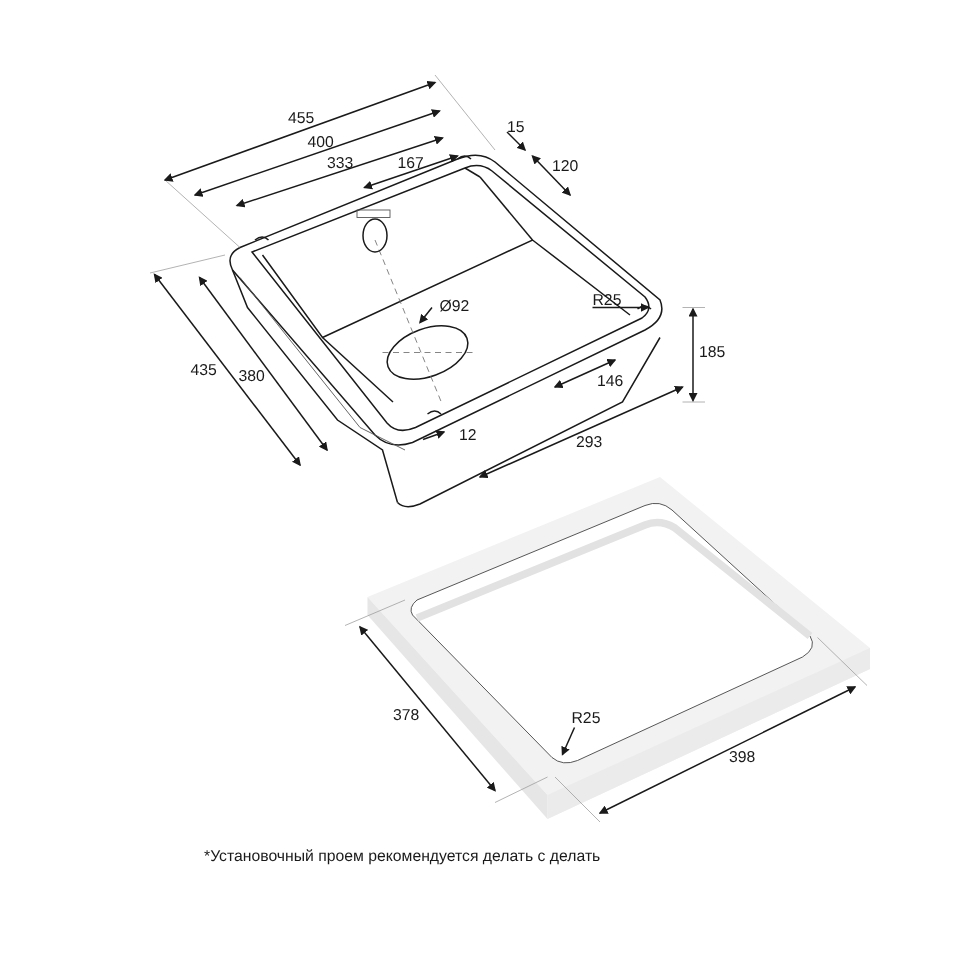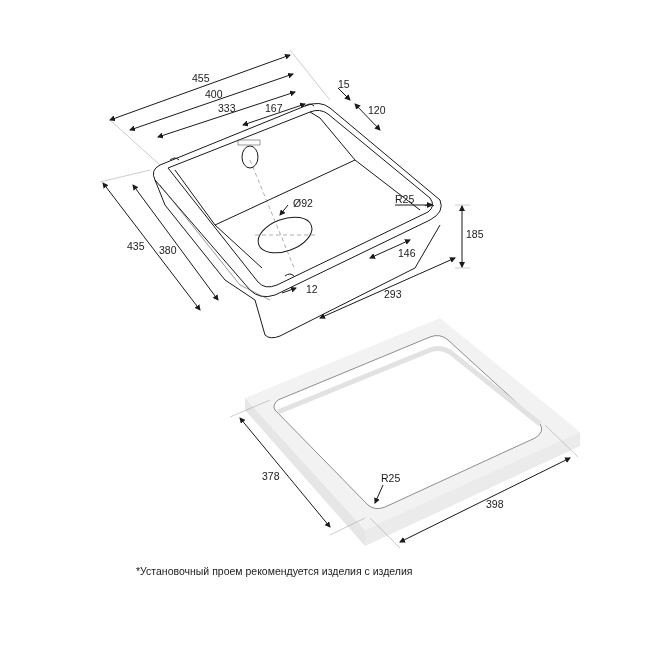--- a/index.html
+++ b/index.html
@@ -120,13 +120,13 @@
     <line class="ext" x1="370" y1="518" x2="400" y2="548"></line>
     <line class="ext" x1="545" y1="425" x2="578" y2="457"></line>
     <line class="ln" x1="400" y1="542" x2="570" y2="458" marker-start="url(#al)" marker-end="url(#ar)"></line>
     <text class="dim" x="486" y="508">398</text>
 
     <line class="ln" x1="383" y1="485" x2="375" y2="503" marker-end="url(#ar)"></line>
     <text class="dim" x="381" y="482">R25</text>
   </g>
 </svg>
 
-<div class="note">*Установочный проем рекомендуется изделия с изделия</div>
+<div class="note">*Установочный проем рекомендуется делать с делать</div>
 
 </body></html>

